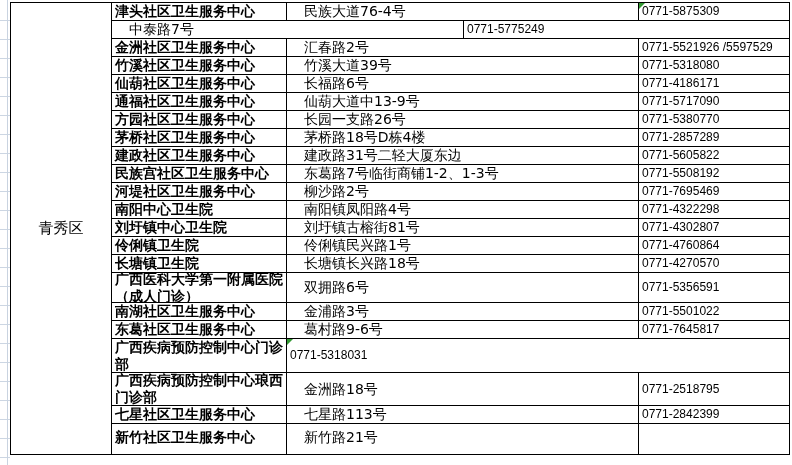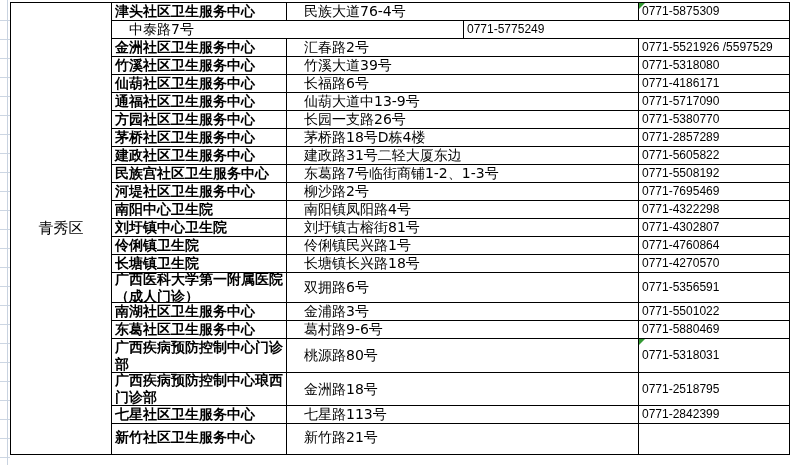--- a/index.html
+++ b/index.html
@@ -265,29 +265,26 @@
           </div>
   </div>
         <div class="trow" style="height: 18px;">
     <div class="c name">
             <span class="txt">东葛社区卫生服务中心</span>
           </div>
     <div class="c addr">
             <span class="txt">葛村路9-6号</span>
           </div>
     <div class="c phone">
-            <span class="txt">0771-5880469</span>
+            <span class="txt">0771-7645817</span>
           </div>
   </div>
         <div class="trow multi" style="height: 34px;">
     <div class="c name">
             <span class="txt">广西疾病预防控制中心门诊部</span>
-          </div>
-    <div class="c addr">
-            <span class="txt">桃源路80号</span>
           </div>
     <div class="c phone">
             <span class="txt">0771-5318031</span>
             <span class="err-tri" style="border-top-color: rgb(51, 153, 51);"></span>
           </div>
   </div>
         <div class="trow multi" style="height: 33px;">
     <div class="c name">
             <span class="txt">广西疾病预防控制中心琅西门诊部</span>
           </div>

